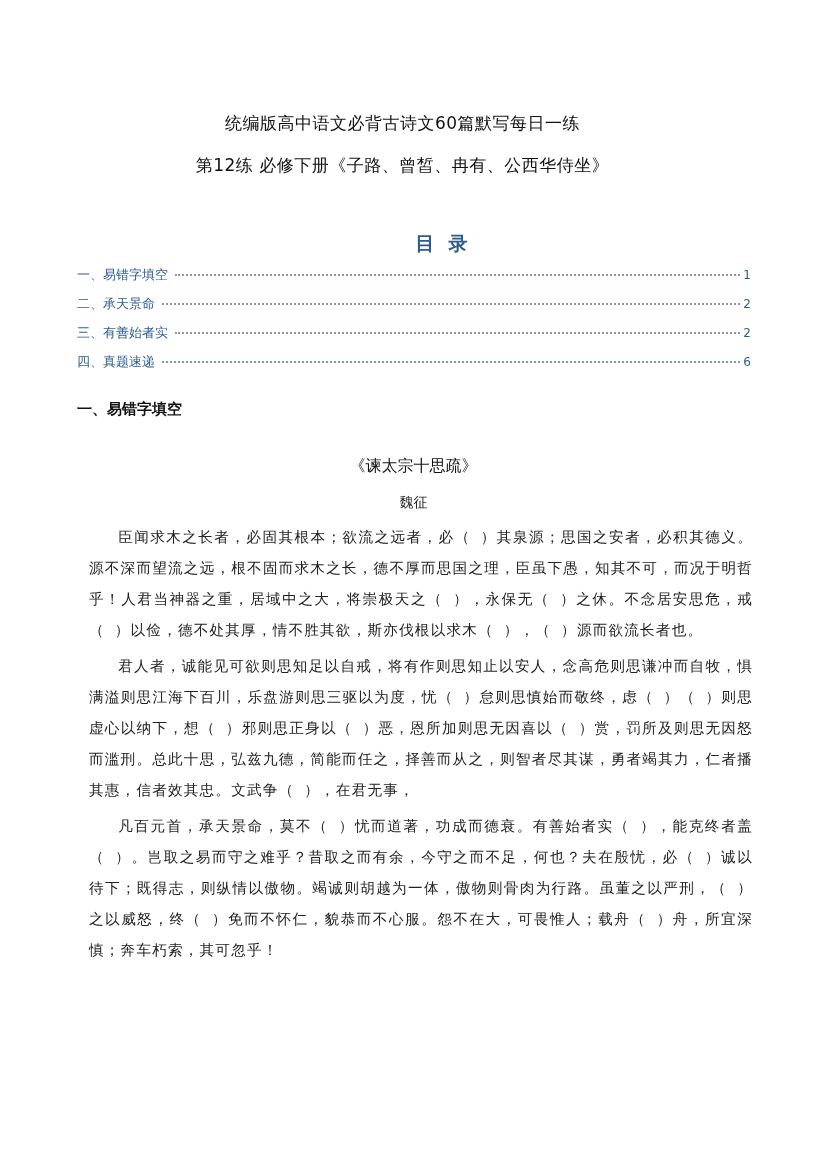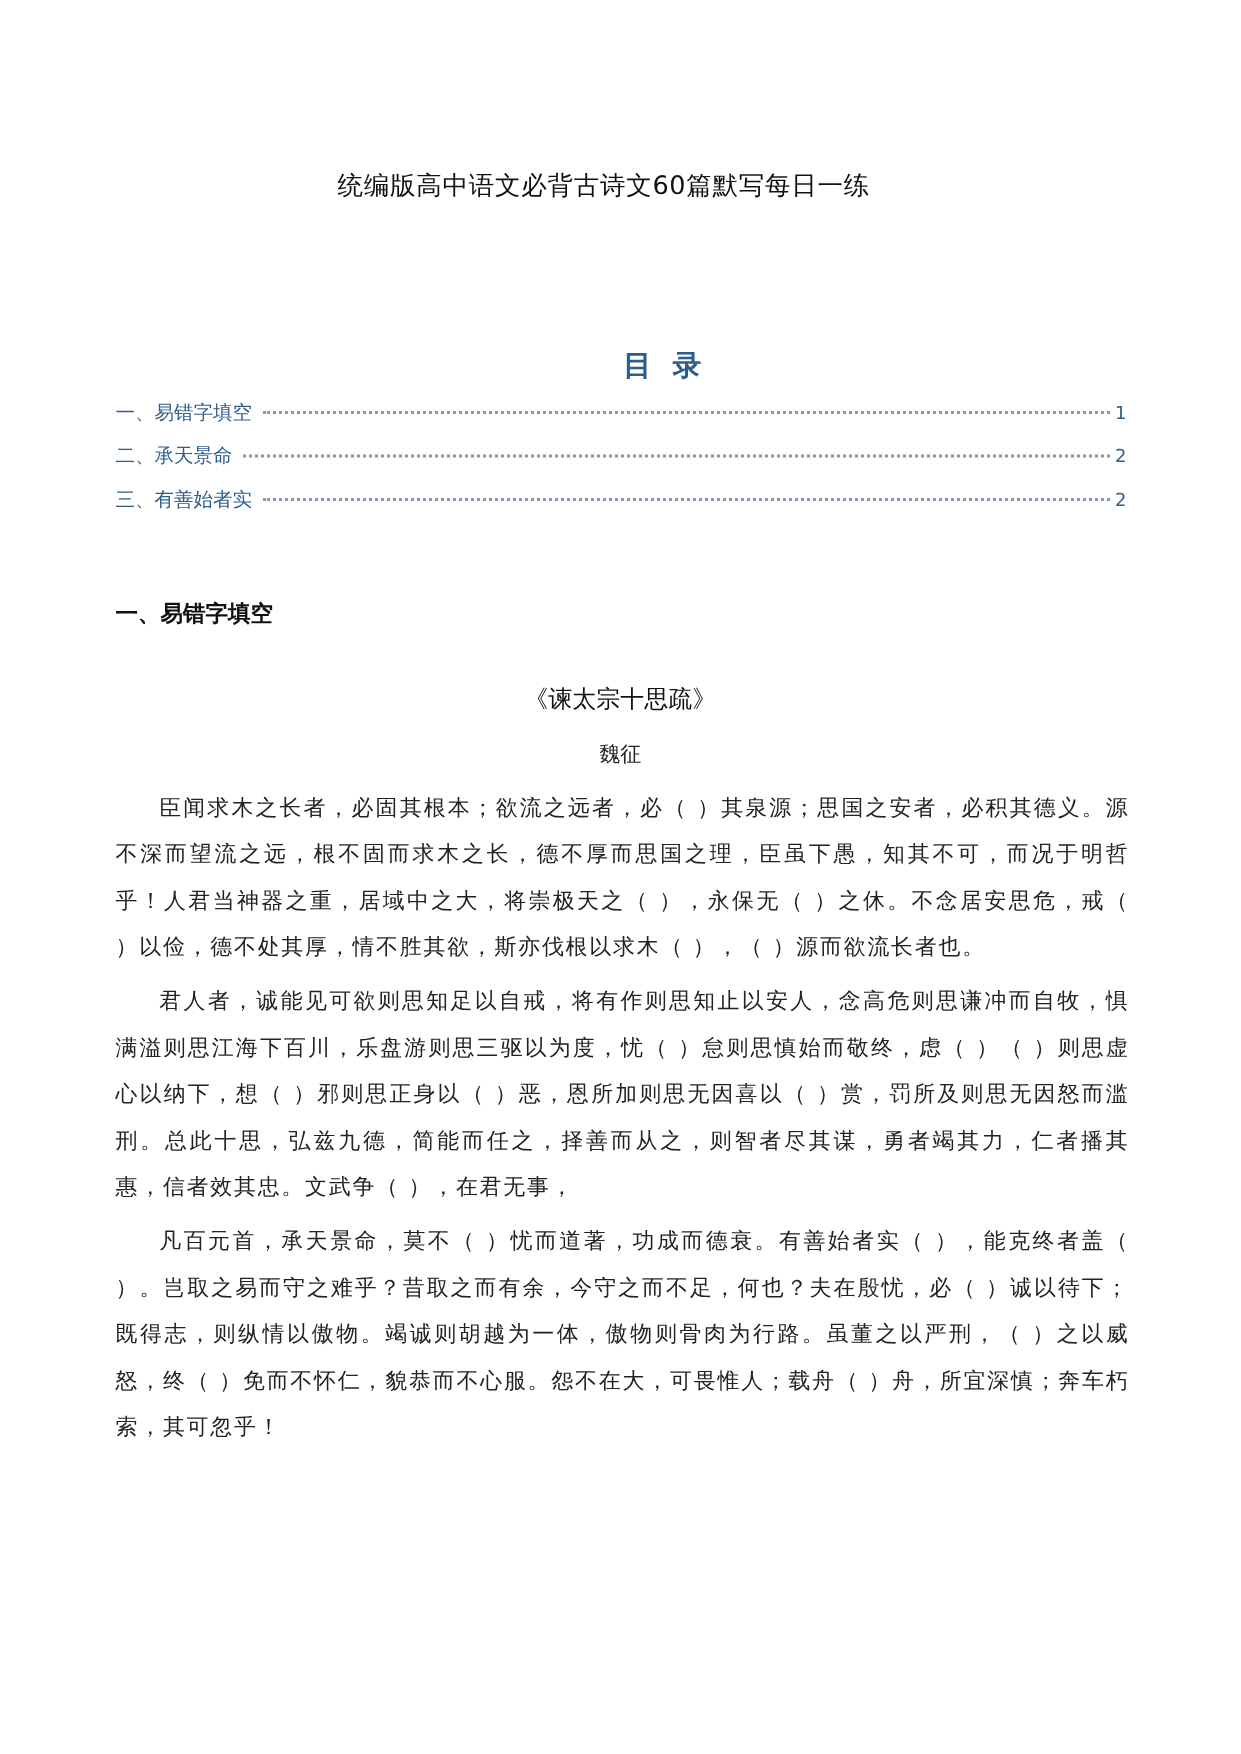--- a/index.html
+++ b/index.html
@@ -107,49 +107,56 @@
       left: 77px;
       width: 676px;
       font-family: "DejaVu Serif", serif;
       font-size: 14.6px;
       line-height: 31px;
       color: #222;
       text-align: justify;
       letter-spacing: 1.2px;
     }
     .body-text p {
-      margin: 0 0 5px 0;
+      margin: 0 0 5px 12px;
       text-indent: 2em;
+      font-family: Liberation Mono, monospace;
     }
   </style>
 </head>
 <body>
 
 <div class="page">
 
   <div class="doc-title" id="title-main">统编版高中语文必背古诗文60篇默写每日一练</div>
+  <div class="doc-title" id="title-sub">第12练  必修下册《子路、曾皙、冉有、公西华侍坐》</div>
 
   <div class="toc-heading">目录</div>
 
   <ul class="toc-list">
     <li class="toc-item">
       <span class="toc-label">一、易错字填空</span>
       <span class="toc-dots"></span>
       <span class="toc-page">1</span>
     </li>
     <li class="toc-item">
       <span class="toc-label">二、承天景命</span>
       <span class="toc-dots"></span>
       <span class="toc-page">2</span>
     </li>
     <li class="toc-item">
       <span class="toc-label">三、有善始者实</span>
       <span class="toc-dots"></span>
       <span class="toc-page">2</span>
     </li>
+    <li class="toc-item">
+      <span class="toc-label">四、真题速递</span>
+      <span class="toc-dots"></span>
+      <span class="toc-page">6</span>
+    </li>
   </ul>
 
   <div class="section-heading">一、易错字填空</div>
 
   <div class="text-title">《谏太宗十思疏》</div>
   <div class="text-author">魏征</div>
 
   <div class="body-text">
     <p>臣闻求木之长者，必固其根本；欲流之远者，必（    ）其泉源；思国之安者，必积其德义。源不深而望流之远，根不固而求木之长，德不厚而思国之理，臣虽下愚，知其不可，而况于明哲乎！人君当神器之重，居域中之大，将崇极天之（    ），永保无（    ）之休。不念居安思危，戒（    ）以俭，德不处其厚，情不胜其欲，斯亦伐根以求木（    ），（    ）源而欲流长者也。</p>
     <p>君人者，诚能见可欲则思知足以自戒，将有作则思知止以安人，念高危则思谦冲而自牧，惧满溢则思江海下百川，乐盘游则思三驱以为度，忧（    ）怠则思慎始而敬终，虑（    ）（    ）则思虚心以纳下，想（    ）邪则思正身以（    ）恶，恩所加则思无因喜以（    ）赏，罚所及则思无因怒而滥刑。总此十思，弘兹九德，简能而任之，择善而从之，则智者尽其谋，勇者竭其力，仁者播其惠，信者效其忠。文武争（    ），在君无事，</p>

